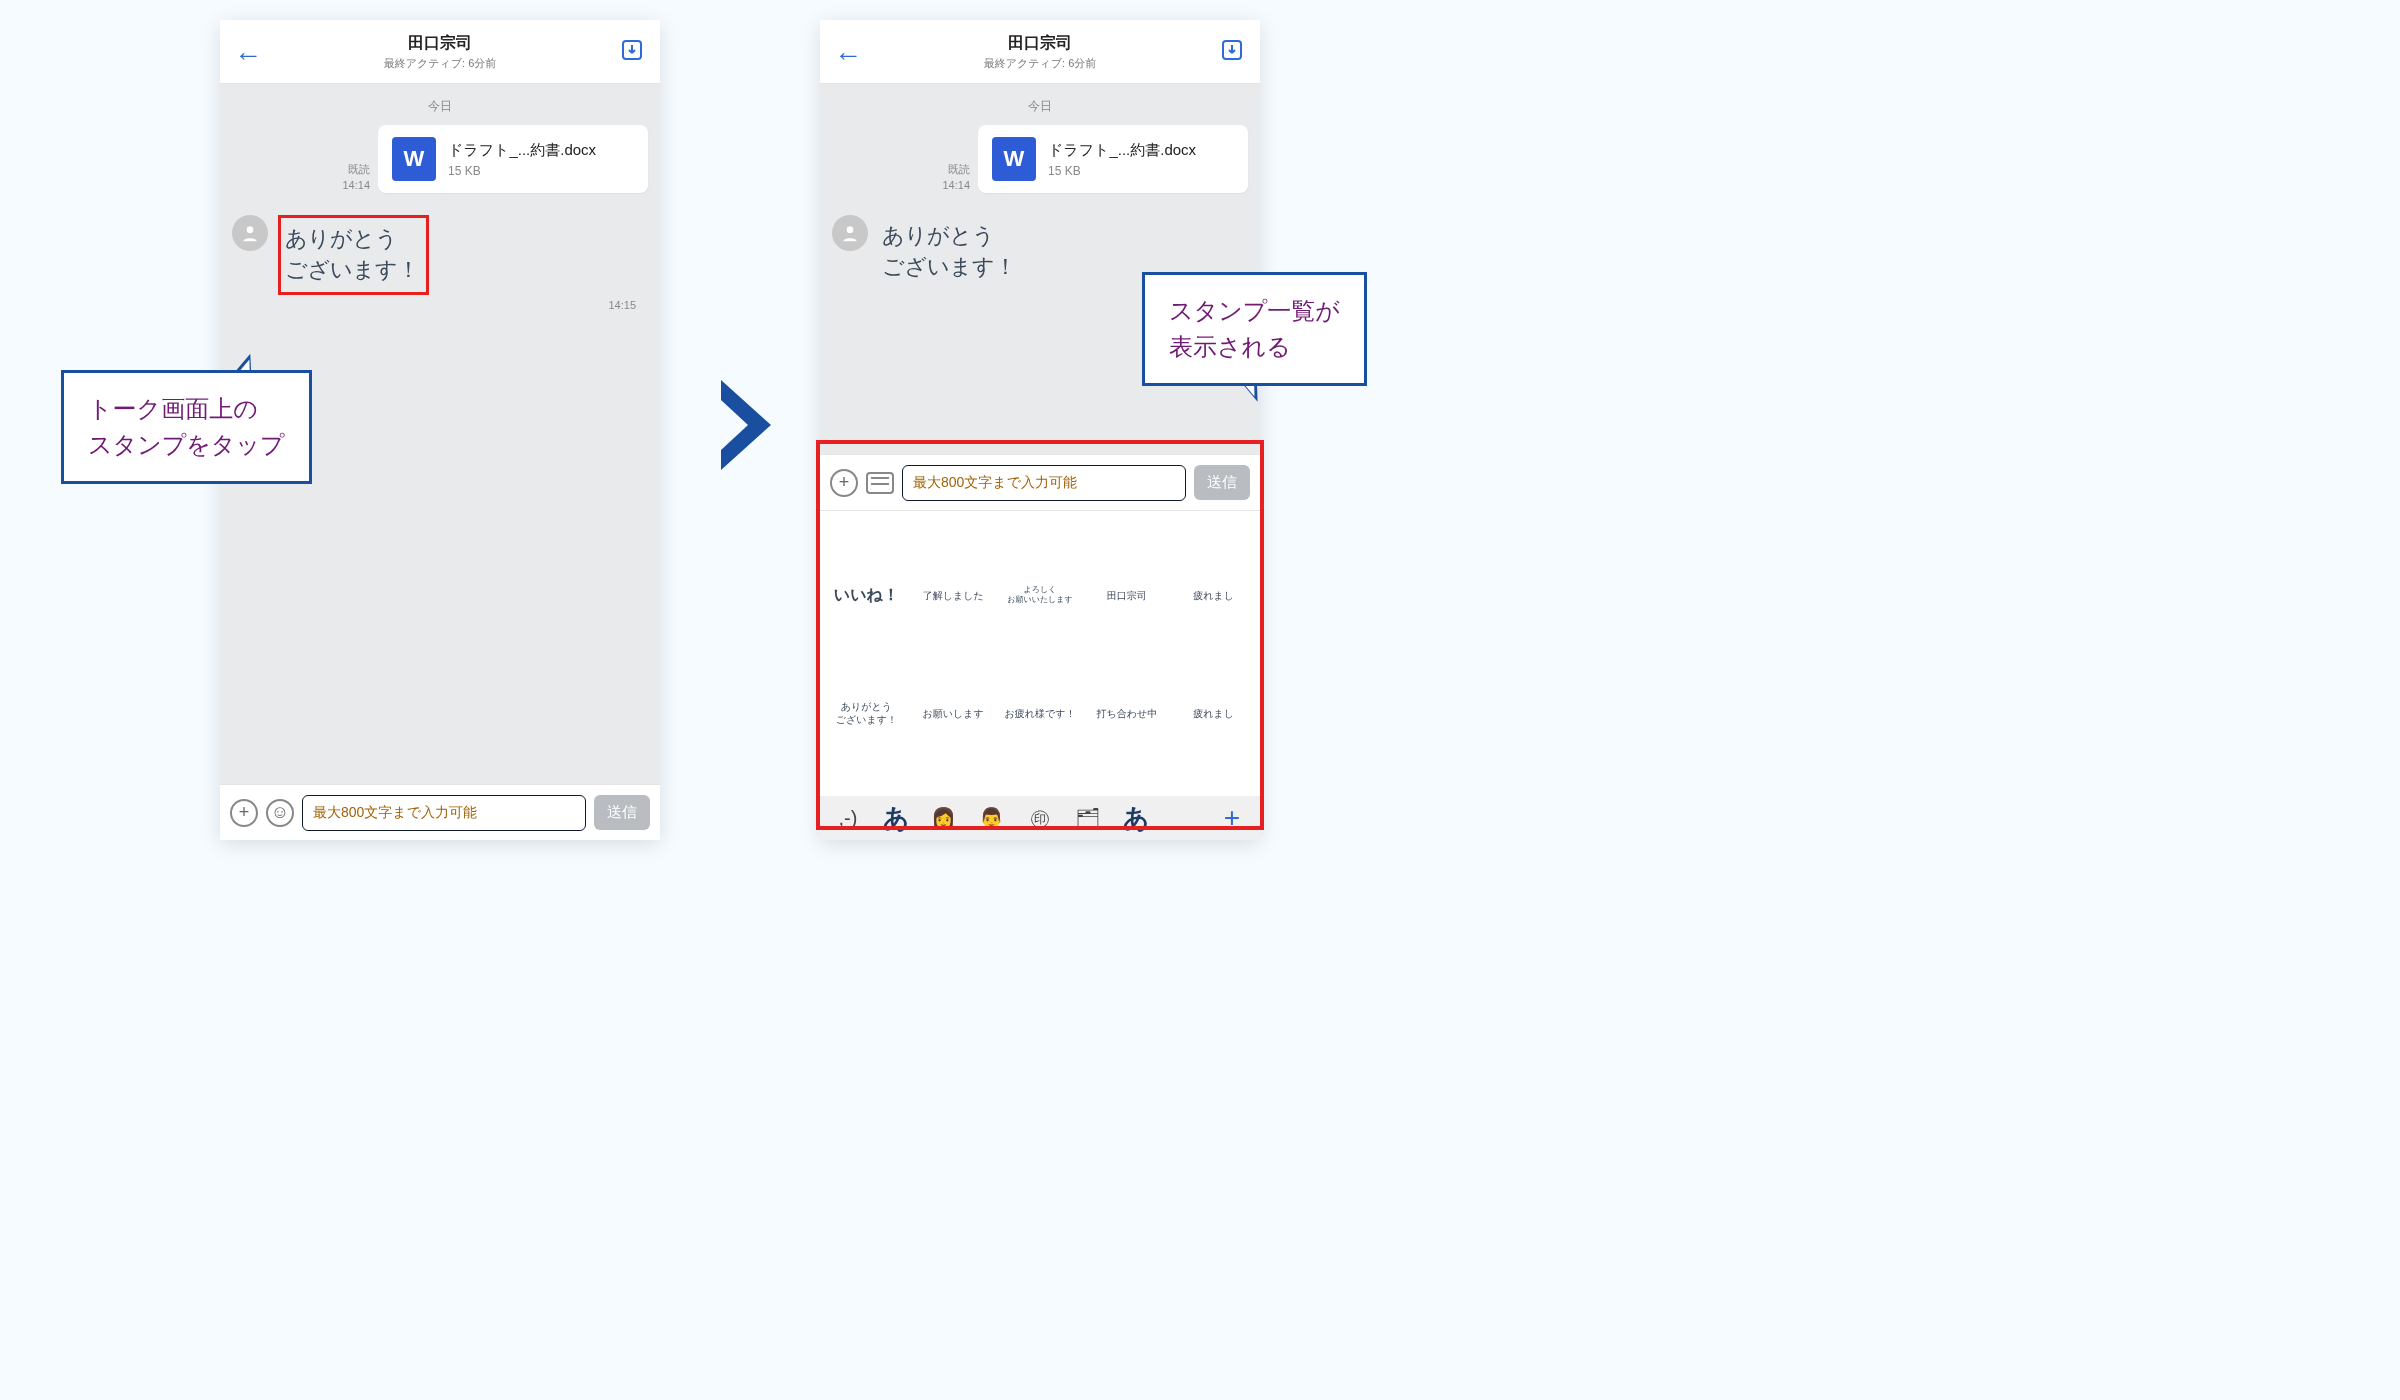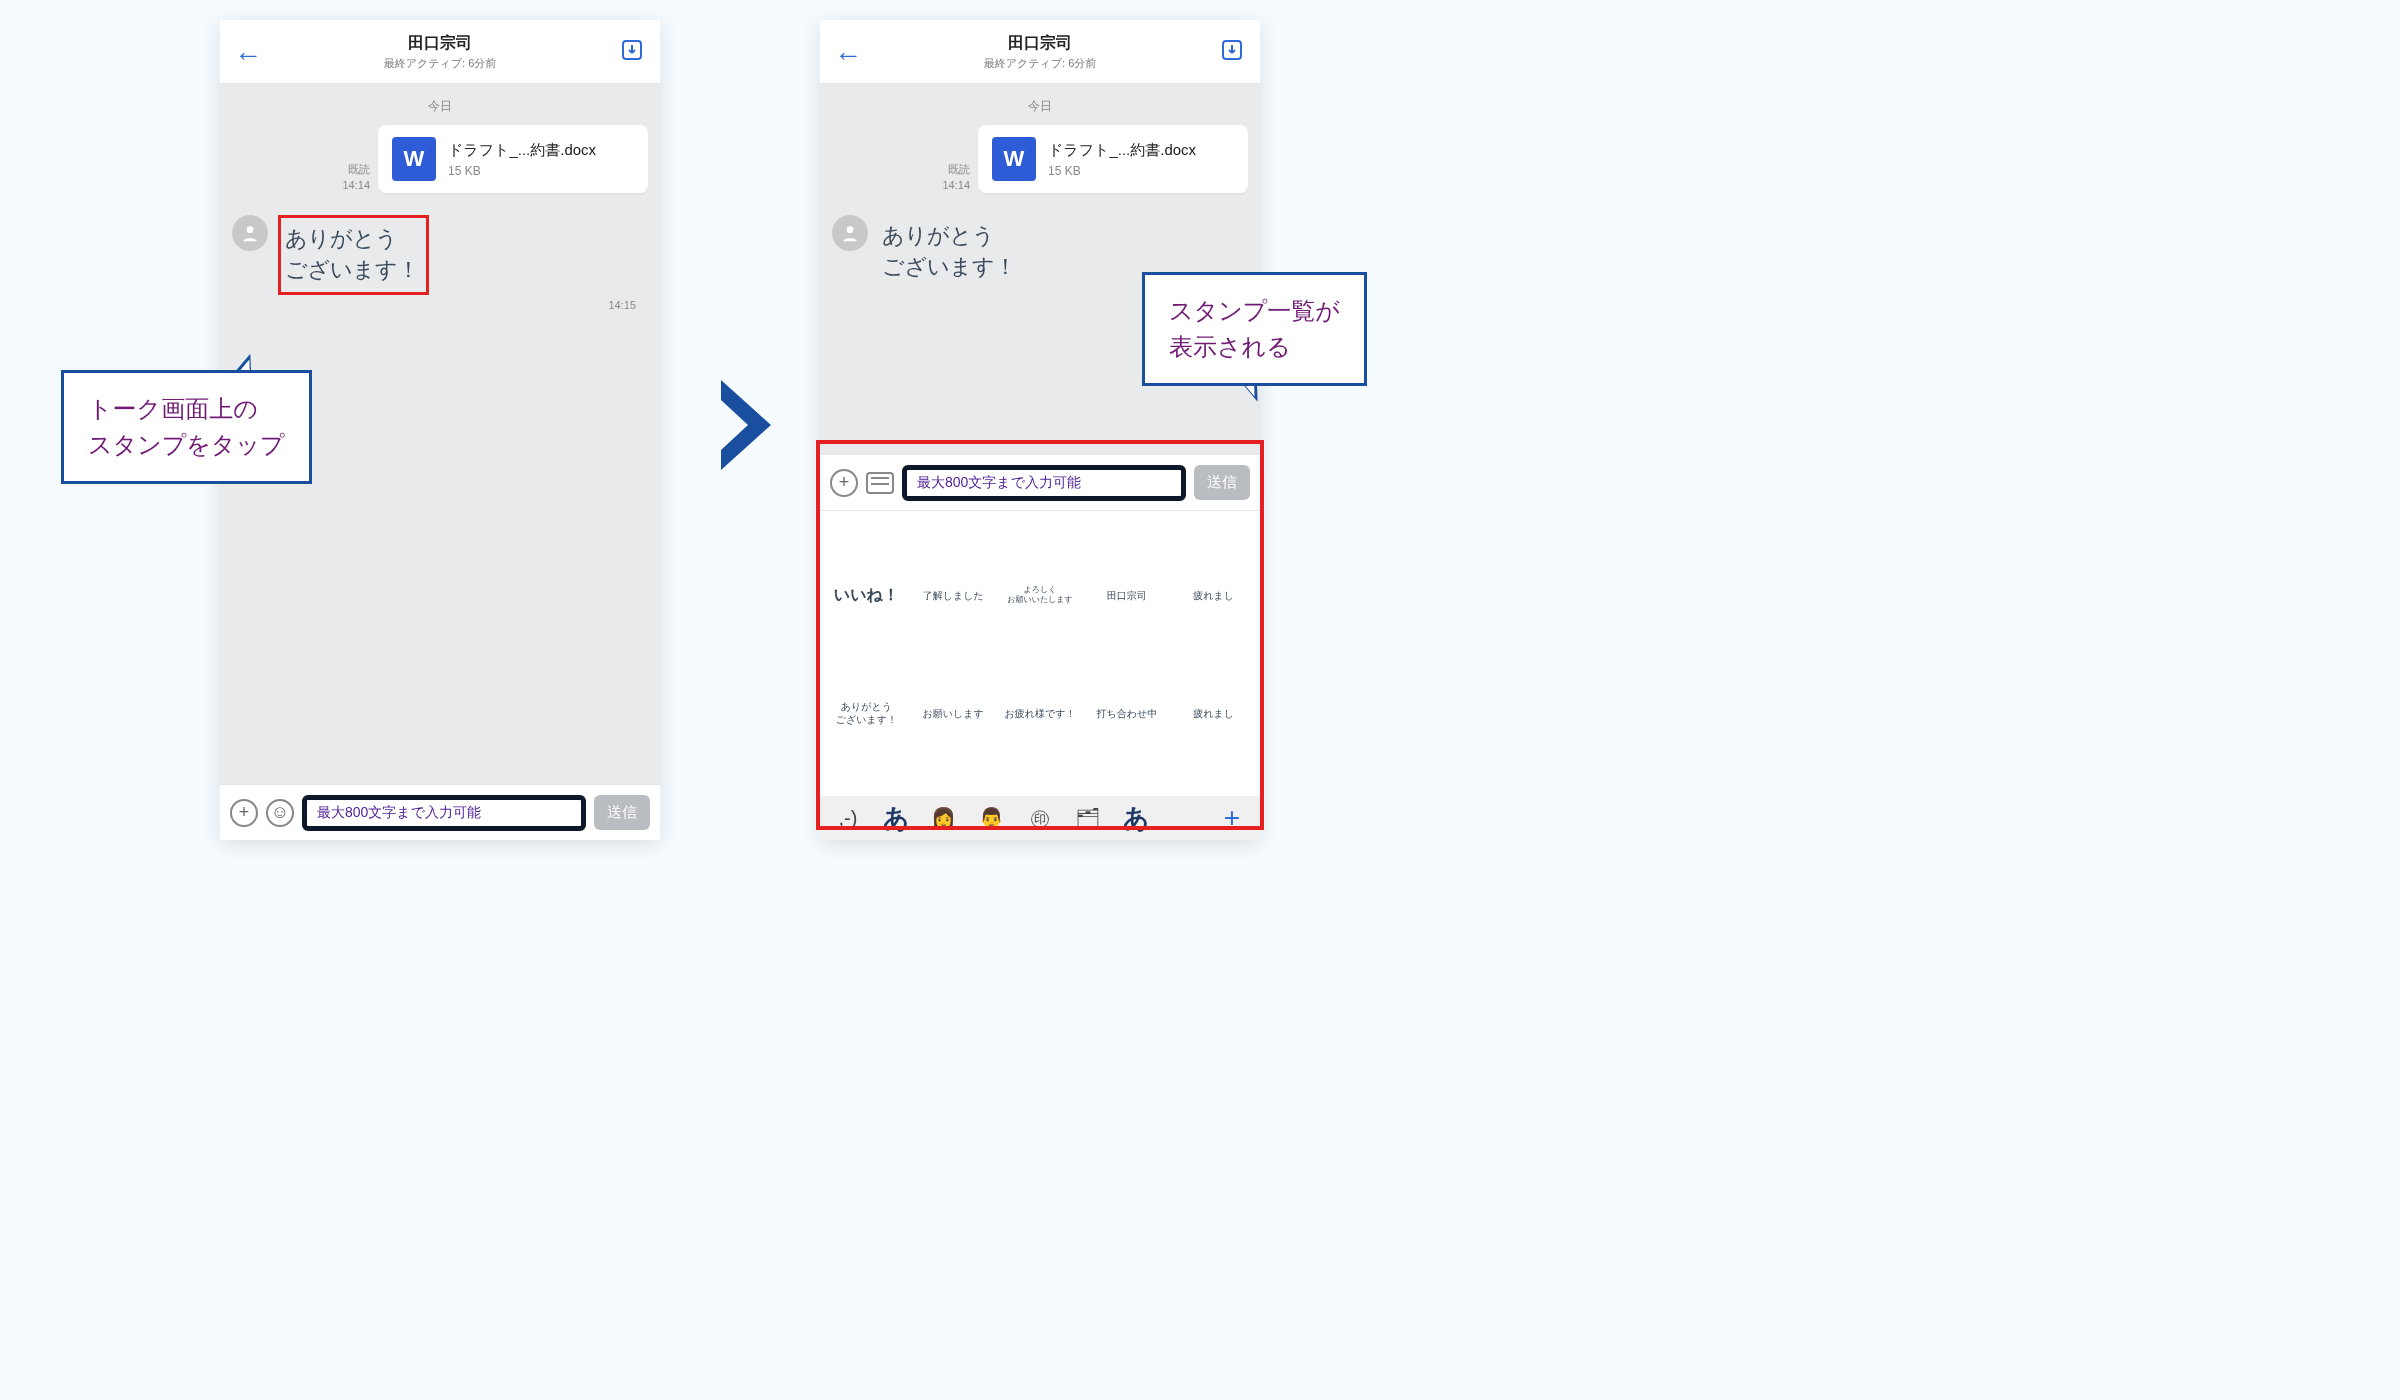--- a/index.html
+++ b/index.html
@@ -86,22 +86,22 @@
     gap: 8px;
     padding: 0 10px;
   }
   .circ-btn { width: 28px; height: 28px; border: 2px solid #888; border-radius: 50%; display:flex; align-items:center; justify-content:center; color:#666; font-size:18px; }
   .kbd-btn { width: 28px; height: 22px; border: 2px solid #888; border-radius: 4px; position: relative; }
   .kbd-btn::before { content:""; position:absolute; inset:3px; background:
     linear-gradient(#888,#888) 0 0/100% 2px no-repeat,
     linear-gradient(#888,#888) 0 6px/100% 2px no-repeat,
     linear-gradient(#888,#888) 0 12px/100% 2px no-repeat; }
   .text-input {
-    flex: 1; height: 36px; border: 5px solid #0f172a; border-radius: 6px;
-    padding: 0 10px; font-size: 14px; color: #4c1d95; display:flex; align-items:center;
+    flex: 1; height: 36px; border: 1px solid #0f172a; border-radius: 6px;
+    padding: 0 10px; font-size: 14px; color: #a16207; display:flex; align-items:center;
   }
   .send-btn {
     background: #b9bdc2; color: #fff; font-size: 15px;
     padding: 8px 13px; border-radius: 6px;
   }
 
   .stamp-panel {
     background: #fff;
     border-top: 1px solid #e5e5e5;
     display: flex;

